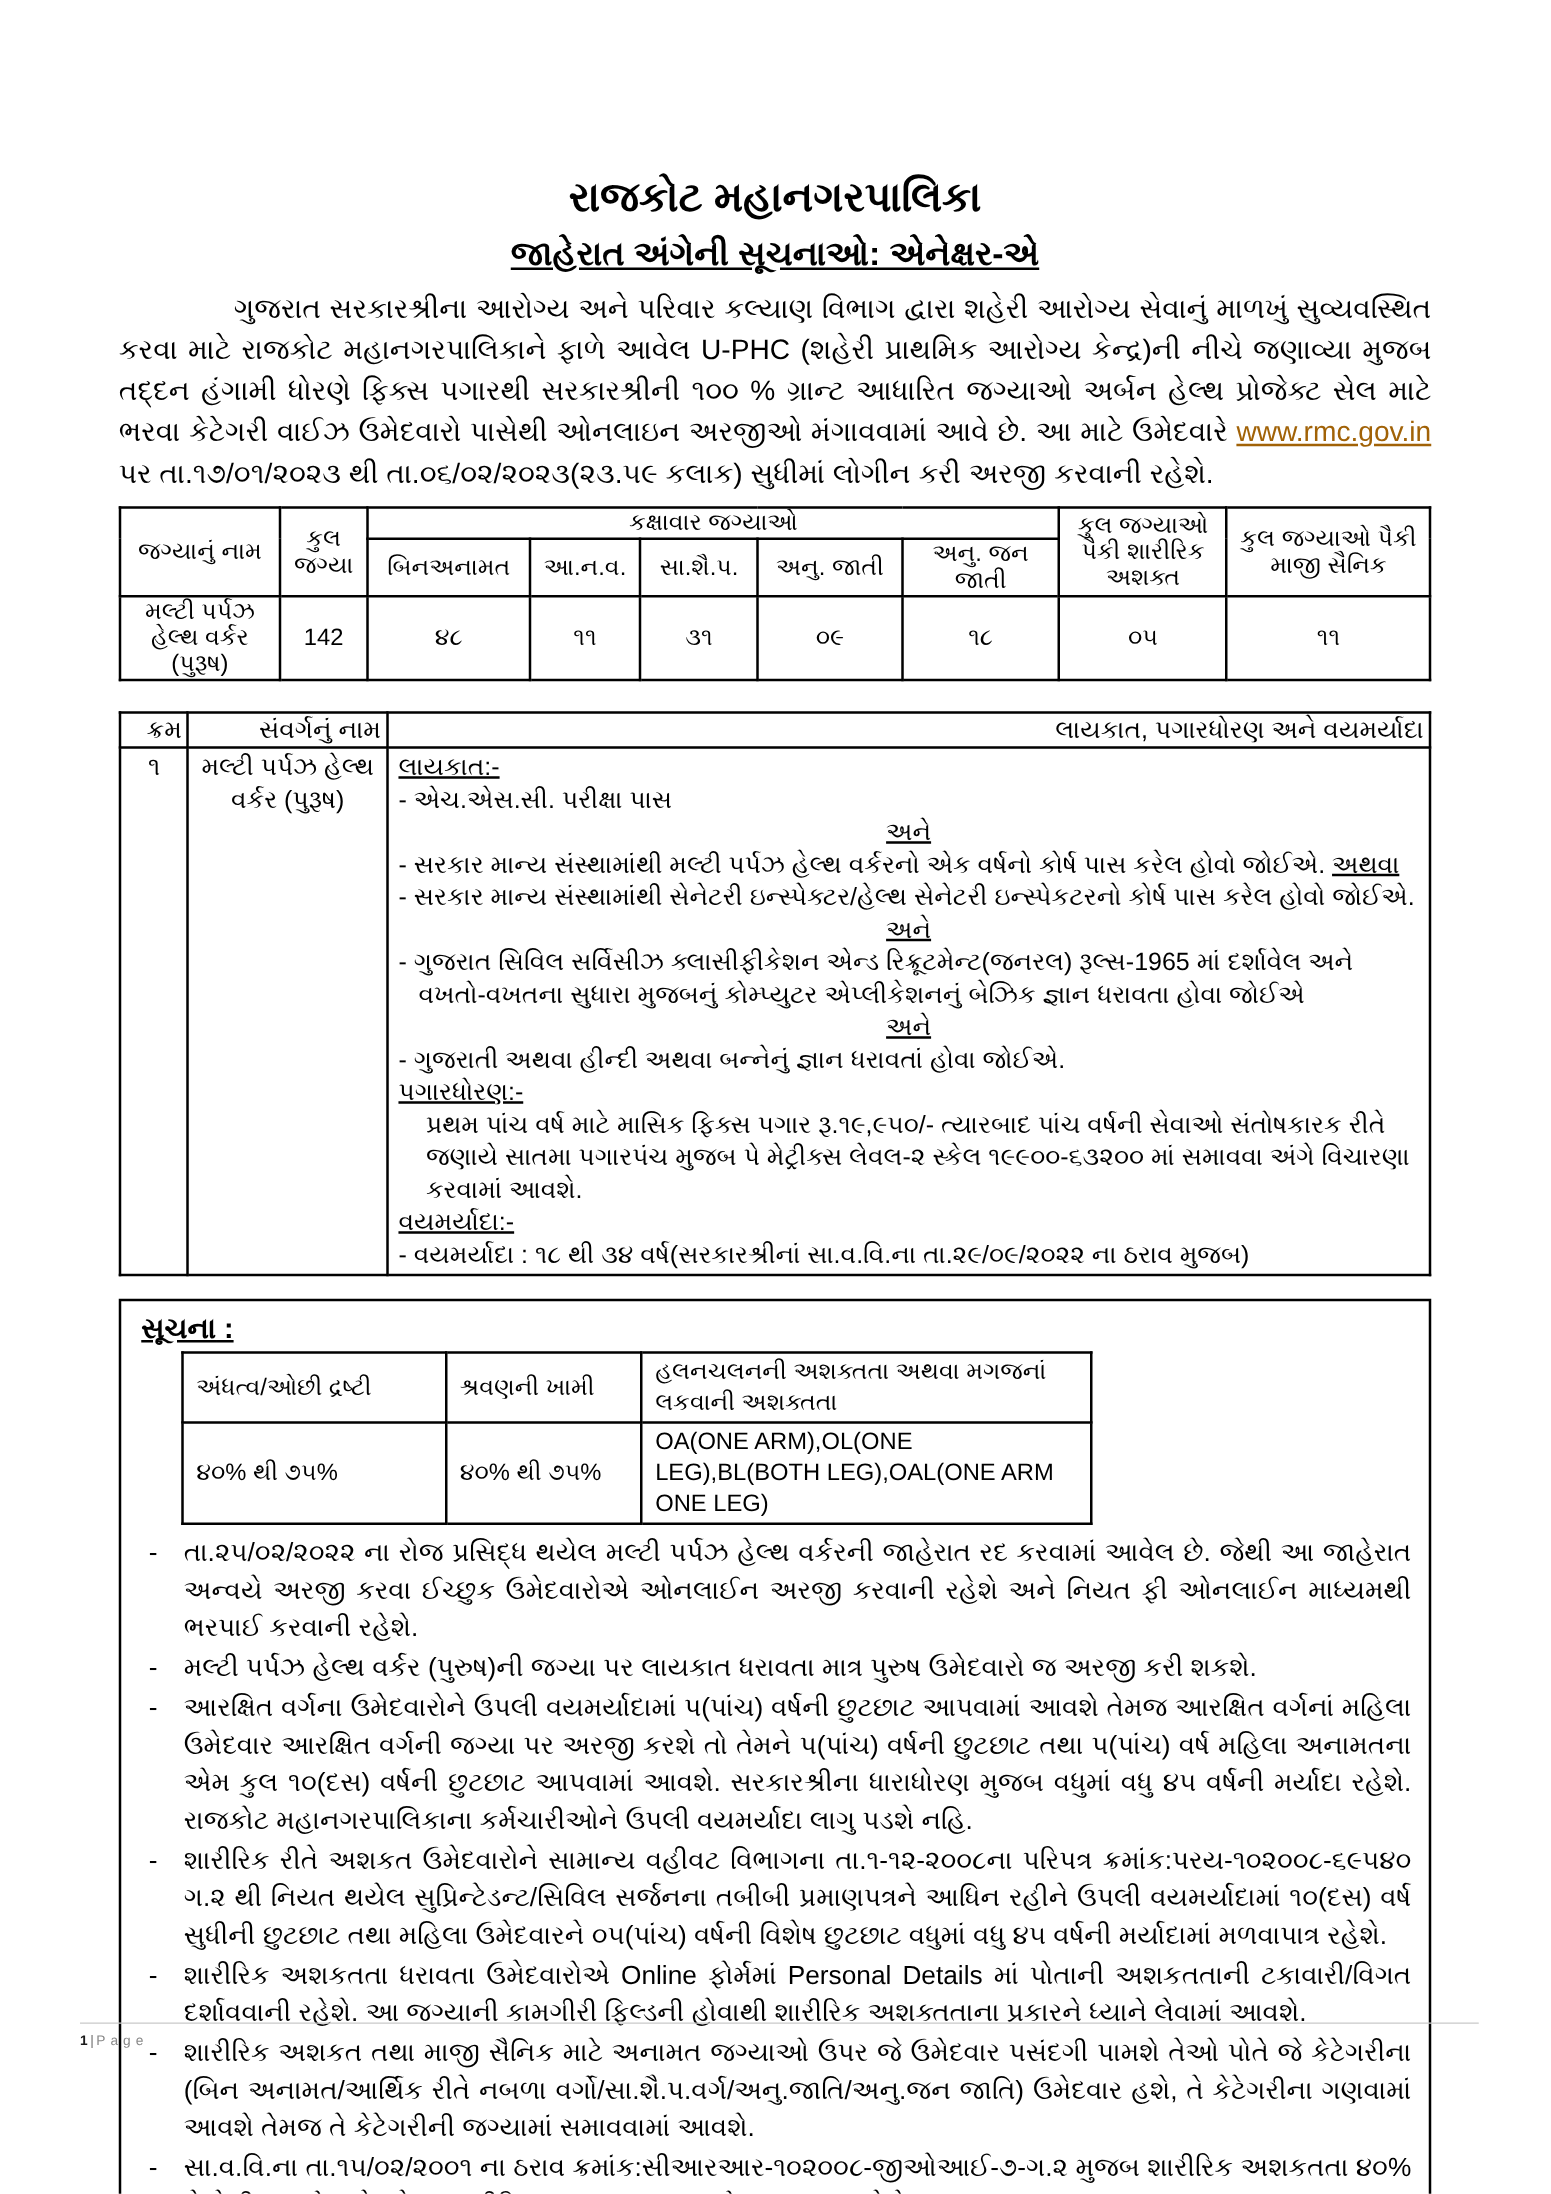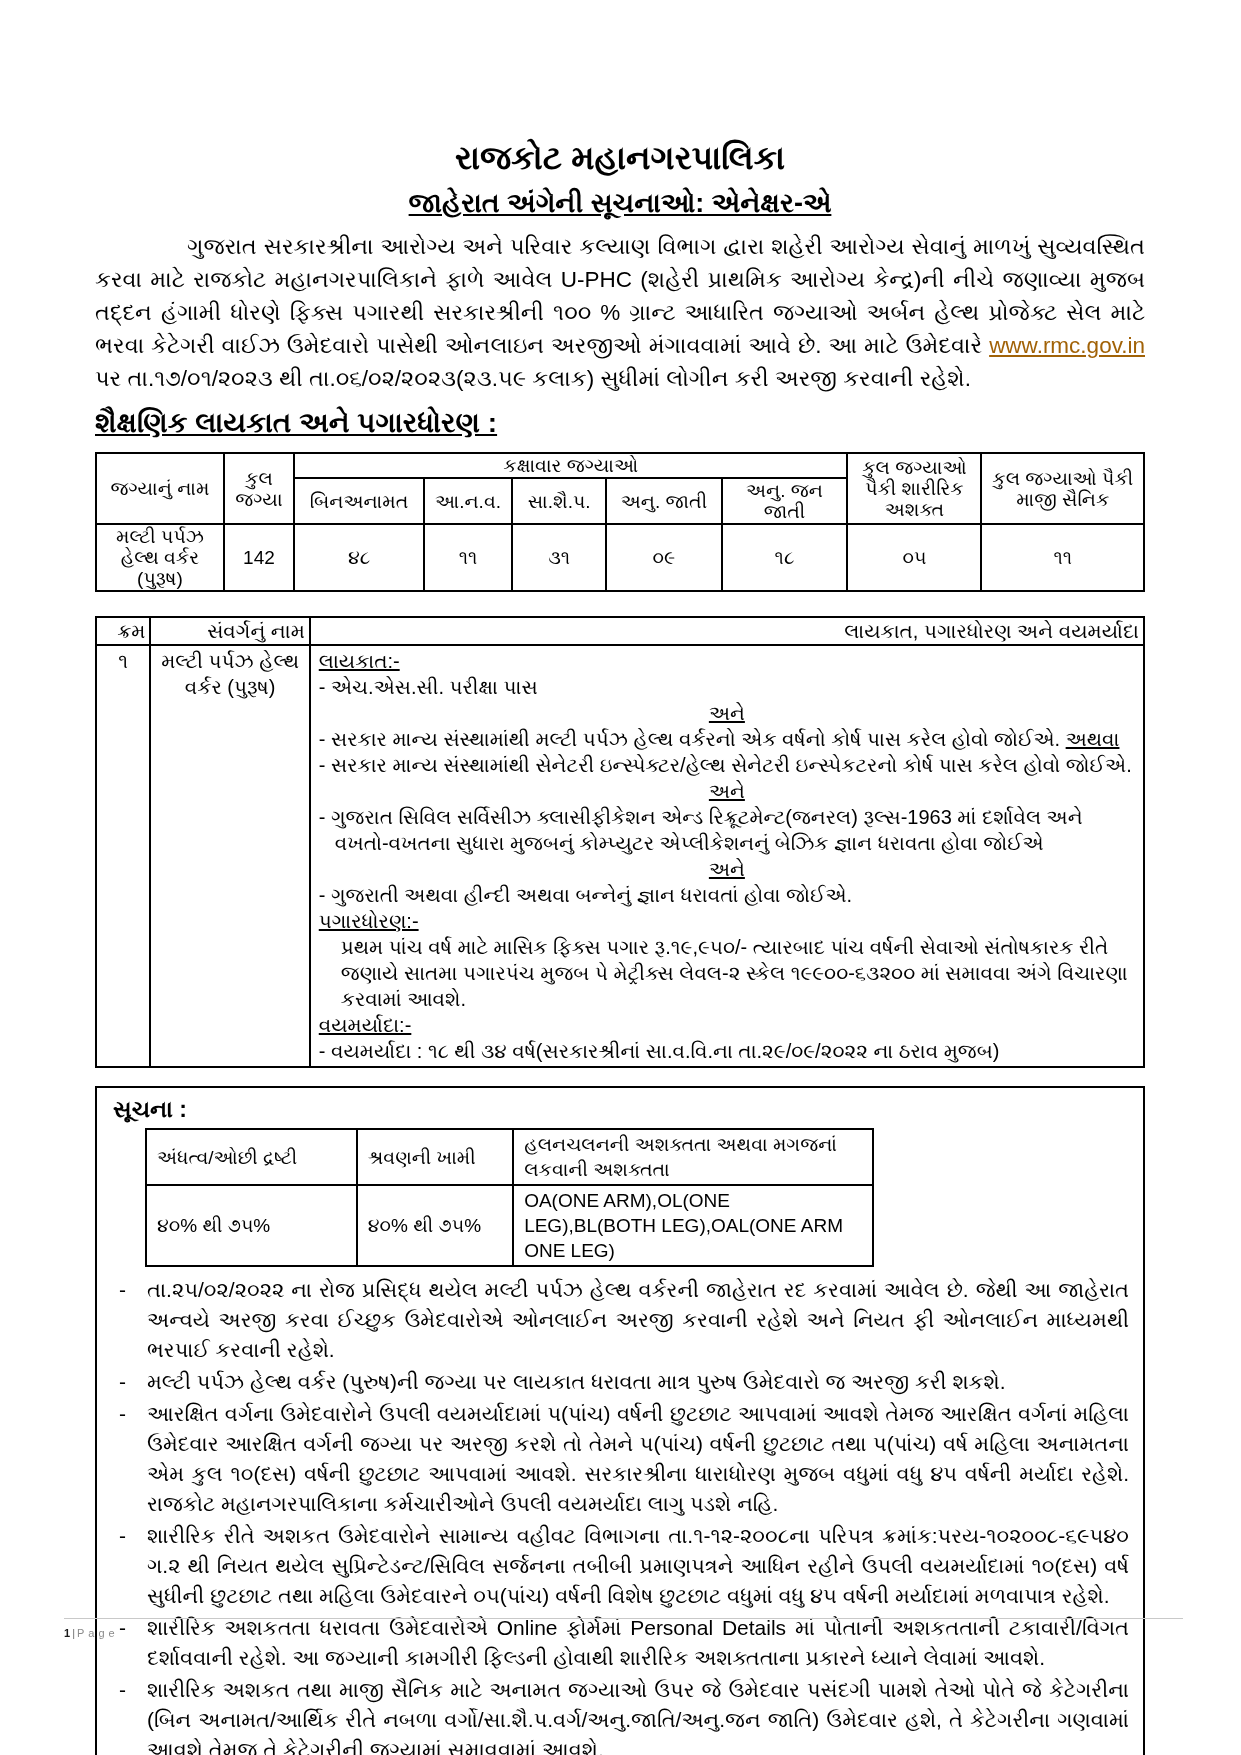--- a/index.html
+++ b/index.html
@@ -44,21 +44,21 @@
   .details .payblock { padding-left:22px; }
 
   
   .notice-box {
     margin-top:18px;
     border:2px solid #000;
     padding:6px 14px 10px 16px;
     min-height: 590px;
   }
   .notice-heading { font-size:23px; font-weight:bold; line-height:30px; }
-  .notice-heading span { }
+  .notice-heading span { text-decoration:underline; }
   .ntable { width:729px; margin:4px 0 8px 32px; font-size:19px; }
   .ntable td { padding:2px 10px; line-height:25px; vertical-align:middle; }
   .bullets { margin-top:6px; }
   .bullet { display:flex; font-size:21px; line-height:30px; margin-top:2px; }
   .bullet .marker { width:22px; flex:0 0 22px; text-align:left; padding-left:6px; }
   .bullet .btext { flex:1; text-align:justify; padding-left:12px; }
 
   
   .footer {
     position:absolute; left:64px; right:58px; top:1618px;
@@ -73,21 +73,20 @@
 </head>
 <body>
 
 <div class="page">
 
   <div class="title">રાજકોટ મહાનગરપાલિકા</div>
   <div class="subtitle">જાહેરાત અંગેની સૂચનાઓ: એનેક્ષર-એ</div>
 
   <div class="intro"><span class="indent"></span><span>ગુજરાત સરકારશ્રીના આરોગ્ય અને પરિવાર કલ્યાણ વિભાગ દ્વારા શહેરી આરોગ્ય સેવાનું માળખું સુવ્યવસ્થિત કરવા માટે રાજકોટ મહાનગરપાલિકાને ફાળે આવેલ U-PHC (શહેરી પ્રાથમિક આરોગ્ય કેન્દ્ર)ની નીચે જણાવ્યા મુજબ તદ્દન હંગામી ધોરણે ફિક્સ પગારથી સરકારશ્રીની ૧૦૦ % ગ્રાન્ટ આધારિત જગ્યાઓ અર્બન હેલ્થ પ્રોજેક્ટ સેલ માટે ભરવા કેટેગરી વાઈઝ ઉમેદવારો પાસેથી ઓનલાઇન અરજીઓ મંગાવવામાં આવે છે. આ માટે ઉમેદવારે </span><a>www.rmc.gov.in</a><span> પર તા.૧૭/૦૧/૨૦૨૩ થી તા.૦૬/૦૨/૨૦૨૩(૨૩.૫૯ કલાક) સુધીમાં લોગીન કરી અરજી કરવાની રહેશે.</span></div>
 
-  <div class="sec-heading"><span>શૈક્ષણિક લાયકાત અને પગારધોરણ</span><span> :</span></div>
 
   <table class="vtable">
     <colgroup>
       <col style="width:12.2%">
         <col style="width:6.7%">
         <col style="width:12.4%">
         <col style="width:8.4%">
         <col style="width:9.0%">
         <col style="width:11.0%">
         <col style="width:12.0%">
@@ -138,21 +137,21 @@
     <tr>
       <td class="c">૧</td>
       <td class="c">મલ્ટી પર્પઝ હેલ્થ વર્કર (પુરૂષ)</td>
       <td class="details">
         <div class="ul">લાયકાત:-</div>
         <div>- એચ.એસ.સી. પરીક્ષા પાસ</div>
         <div class="center"><span class="ul">અને</span></div>
         <div class="hang"><span>- સરકાર માન્ય સંસ્થામાંથી મલ્ટી પર્પઝ હેલ્થ વર્કરનો એક વર્ષનો કોર્ષ પાસ કરેલ હોવો જોઈએ. </span><span class="ul">અથવા</span></div>
         <div class="hang">- સરકાર માન્ય સંસ્થામાંથી સેનેટરી ઇન્સ્પેક્ટર/હેલ્થ સેનેટરી ઇન્સ્પેકટરનો કોર્ષ પાસ કરેલ હોવો જોઈએ.</div>
         <div class="center"><span class="ul">અને</span></div>
-        <div class="hang">- ગુજરાત સિવિલ સર્વિસીઝ ક્લાસીફીકેશન એન્ડ રિક્રૂટમેન્ટ(જનરલ) રૂલ્સ-1963 માં દર્શાવેલ અને વખતો-વખતના સુધારા મુજબનું કોમ્પ્યુટર એપ્લીકેશનનું બેઝિક જ્ઞાન ધરાવતા હોવા જોઈએ</div>
+        <div class="hang">- ગુજરાત સિવિલ સર્વિસીઝ ક્લાસીફીકેશન એન્ડ રિક્રૂટમેન્ટ(જનરલ) રૂલ્સ-1965 માં દર્શાવેલ અને વખતો-વખતના સુધારા મુજબનું કોમ્પ્યુટર એપ્લીકેશનનું બેઝિક જ્ઞાન ધરાવતા હોવા જોઈએ</div>
         <div class="center"><span class="ul">અને</span></div>
         <div>- ગુજરાતી અથવા હીન્દી અથવા બન્નેનું જ્ઞાન ધરાવતાં હોવા જોઈએ.</div>
         <div class="ul">પગારધોરણ:-</div>
         <div class="payblock">પ્રથમ પાંચ વર્ષ માટે માસિક ફિક્સ પગાર રૂ.૧૯,૯૫૦/- ત્યારબાદ પાંચ વર્ષની સેવાઓ સંતોષકારક રીતે જણાયે સાતમા પગારપંચ મુજબ પે મેટ્રીક્સ લેવલ-૨ સ્કેલ ૧૯૯૦૦-૬૩૨૦૦ માં સમાવવા અંગે વિચારણા કરવામાં આવશે.</div>
         <div class="ul">વયમર્યાદા:-</div>
         <div>- વયમર્યાદા : ૧૮ થી ૩૪ વર્ષ(સરકારશ્રીનાં સા.વ.વિ.ના તા.૨૯/૦૯/૨૦૨૨ ના ઠરાવ મુજબ)</div>
       </td>
     </tr>
   </tbody>
     </table>

